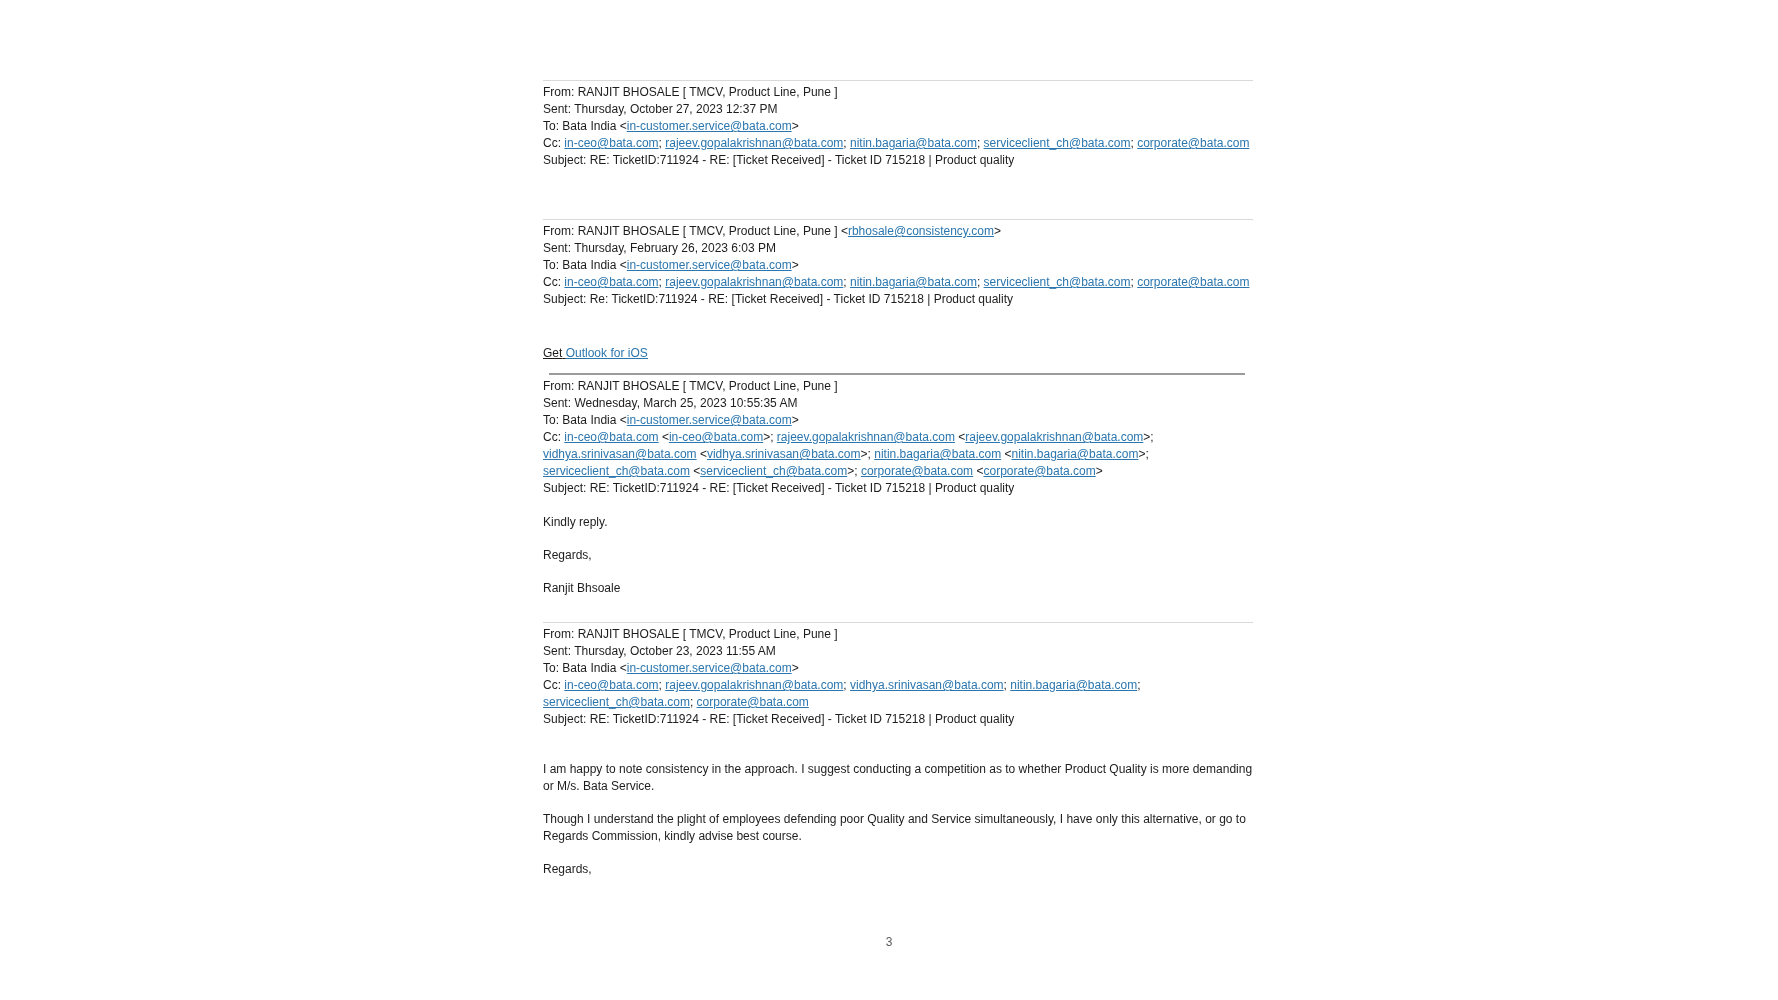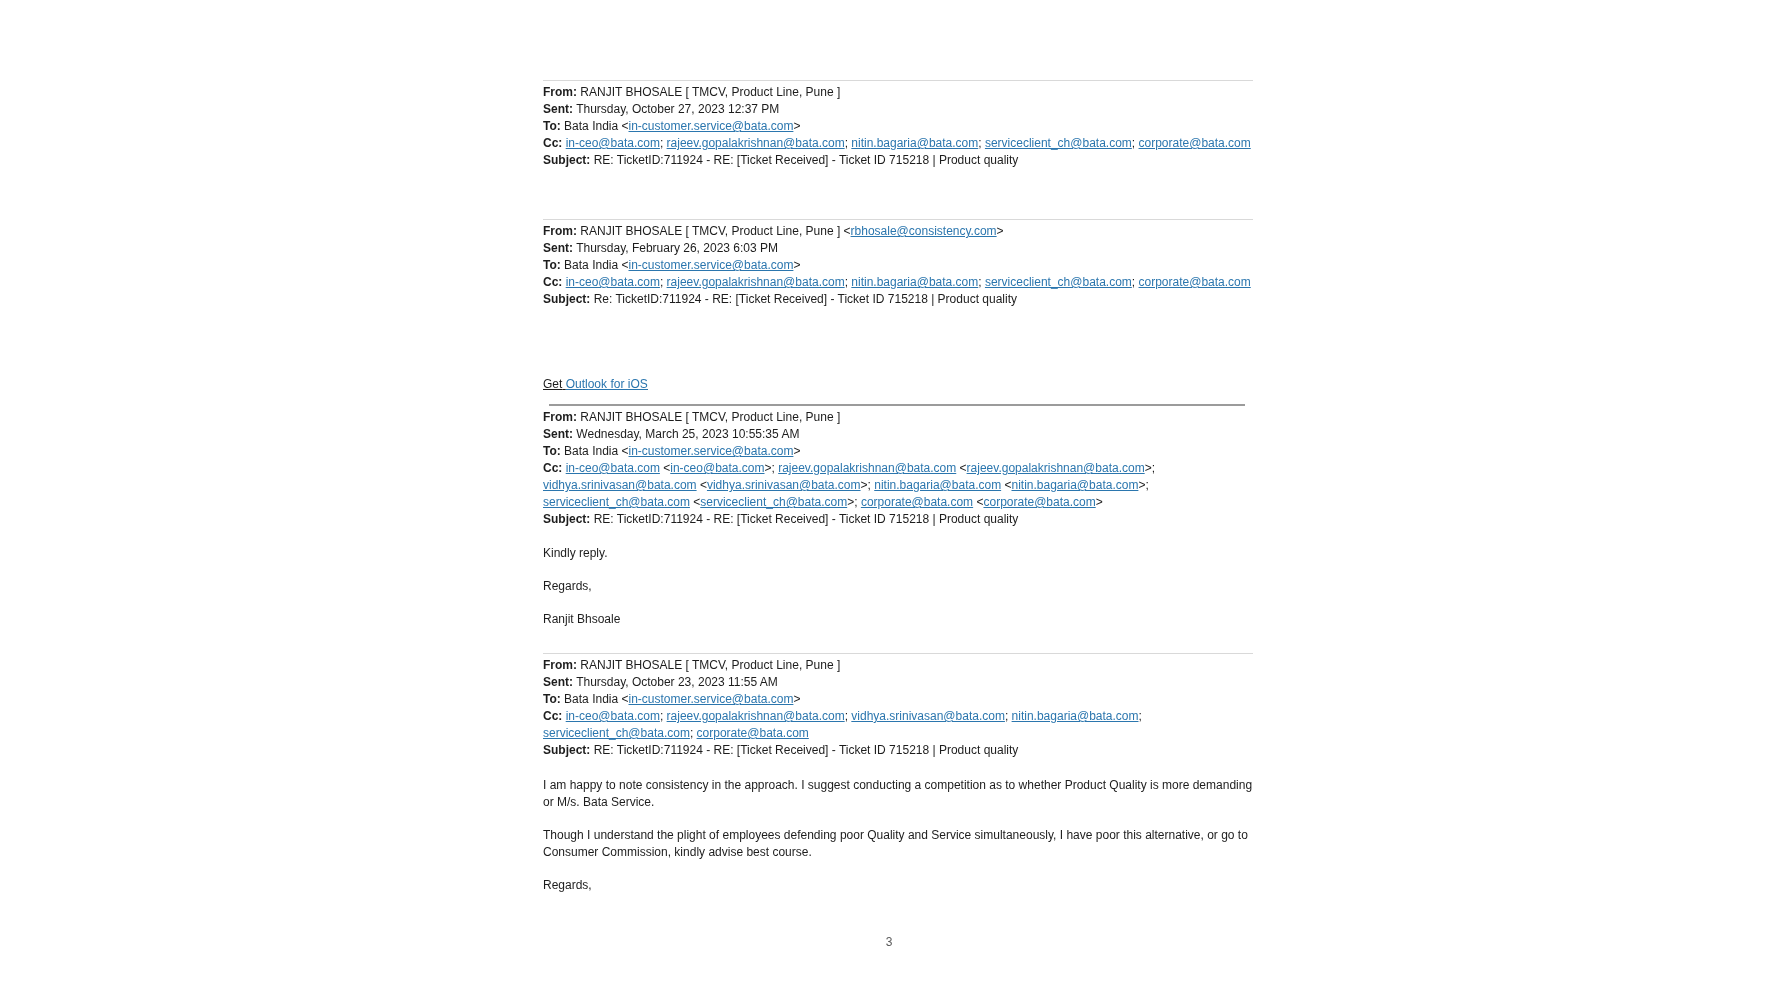--- a/index.html
+++ b/index.html
@@ -15,30 +15,30 @@
     font-family:"Liberation Sans", sans-serif;
     color:var(--text);
     width:1778px;height:1000px;overflow:hidden;position:relative;
   }
   .page{position:relative;width:1778px;height:1000px;background:#fff;}
   .col{position:absolute;left:543px;top:0;width:710px;font-size:12px;line-height:17px;}
   .div-light{border:none;border-top:1px solid var(--div-light);height:0;width:100%;}
   .div-dark{border:none;height:2px;background:var(--div-dark);width:calc(100% - 14px);margin-left:6px;}
   .email{margin-top:3px;}
   .hline{white-space:normal;}
-  .lbl{font-weight:bold;}
+  .lbl{font-weight:normal;}
   .lnk{color:var(--link);text-decoration:underline;cursor:pointer;}
   .m-div2{margin-top:50px;}
-  .m-outlook{margin-top:68px;text-decoration:underline;}
+  .m-outlook{margin-top:37px;text-decoration:underline;}
   .m-divdark{margin-top:11px;}
   .m-div4{margin-top:25px;}
   .reply-line{margin-top:16px;}
   .reply-first{margin-top:17px;}
   .body-p{margin-top:16px;}
-  .body-first{margin-top:18px;}
+  .body-first{margin-top:33px;}
   .footer{
     position:absolute;left:0;top:935px;width:1778px;text-align:center;
     font-size:12px;color:var(--pagenum);
   }
 </style>
 </head>
 <body>
 
 <div class="page">
   <div class="col">
@@ -121,19 +121,19 @@
       </div>
       <div class="hline">
         <span class="lbl">Cc:</span> <span><span class="lnk">in-ceo@bata.com</span><span>; </span><span class="lnk">rajeev.gopalakrishnan@bata.com</span><span>; </span><span class="lnk">vidhya.srinivasan@bata.com</span><span>; </span><span class="lnk">nitin.bagaria@bata.com</span><span>; </span><span class="lnk">serviceclient_ch@bata.com</span><span>; </span><span class="lnk">corporate@bata.com</span></span>
       </div>
       <div class="hline">
         <span class="lbl">Subject:</span> <span>RE: TicketID:711924 - RE: [Ticket Received] - Ticket ID 715218 | Product quality</span>
       </div>
     </section>
 
     <div class="body-first">I am happy to note consistency in the approach. I suggest conducting a competition as to whether Product Quality is more demanding or M/s. Bata Service.</div>
-    <div class="body-p">Though I understand the plight of employees defending poor Quality and Service simultaneously, I have poor this alternative, or go to Consumer Commission, kindly advise best course.</div>
+    <div class="body-p">Though I understand the plight of employees defending poor Quality and Service simultaneously, I have only this alternative, or go to Regards Commission, kindly advise best course.</div>
     <div class="body-p">Regards,</div>
 
   </div>
 
   <div class="footer">3</div>
 </div>
 
 </body></html>

